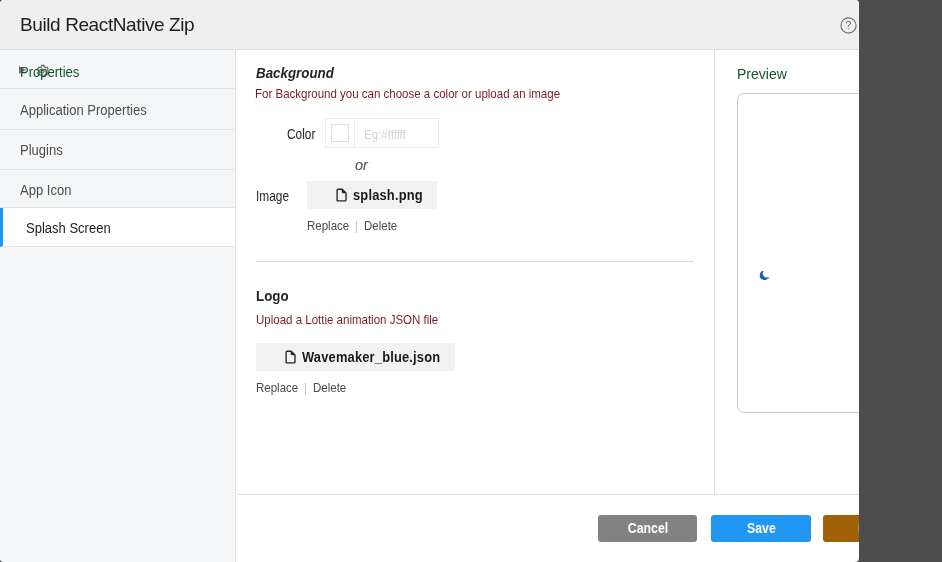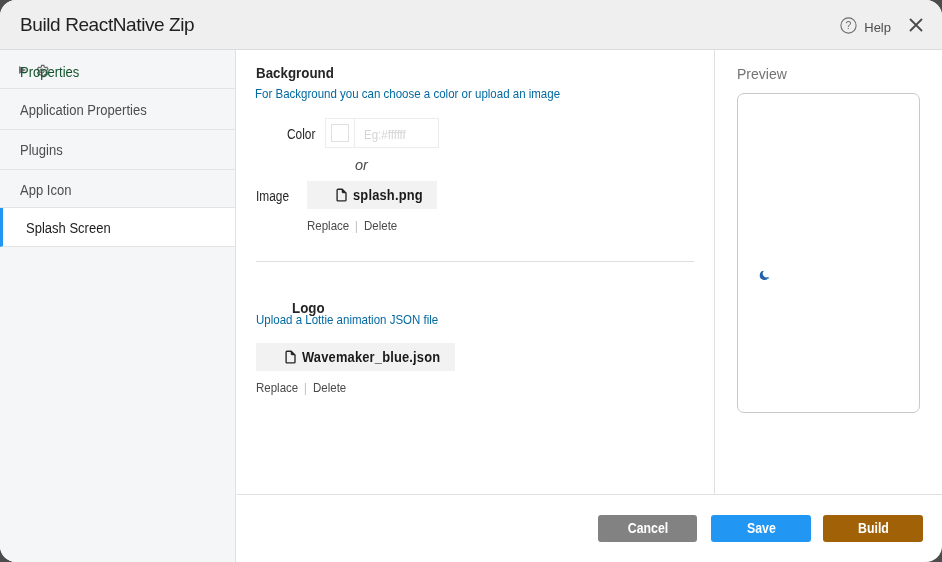--- a/index.html
+++ b/index.html
@@ -1,17 +1,17 @@
 <!DOCTYPE html>
 <html><head>
 <meta charset="utf-8">
 <style>
 * { margin:0; padding:0; box-sizing:border-box; }
 html,body { width:942px; height:562px; background:#4c4c4c; font-family:"Liberation Sans", sans-serif; }
-#modal { position:relative; width:942px; height:562px; background:#fff; border-radius:16px; overflow:hidden; }
+#modal { position:relative; width:859px; height:562px; background:#fff; border-radius:4px; overflow:hidden; }
 
 #header { position:absolute; left:0; top:0; width:942px; height:50px; background:#efefef; border-bottom:1px solid #dcdcdc; height:50px; }
 #title { position:absolute; left:20px; top:14px; font-size:19px; color:#212121; letter-spacing:-0.4px; }
 #helpwrap { position:absolute; right:51px; top:20px; color:#4d4d4d; font-size:13px; }
 #helpicon { position:absolute; left:-24px; top:-3px; line-height:0; }
 #xbtn { position:absolute; right:19px; top:18px; }
 
 #sidebar { position:absolute; left:0; top:50px; width:236px; bottom:0; background:#f5f6f7; border-right:1px solid #e0e0e0; }
 .sitem { position:relative; height:39px; border-bottom:1px solid #e4e4e4; font-size:14px; color:#4d4d4d; line-height:40px; padding-left:20px; }
 .sitem:nth-child(2) { height:41px; line-height:43px; }
@@ -22,46 +22,46 @@
 .gear { position:absolute; left:35px; top:14px; line-height:0; }
 .sitem.sel { background:#fff; color:#1c1c1c; border-left:3px solid #2196f3; padding-left:23px; }
 .sitem .rx { transform:scaleX(0.93); }
 .rx { display:inline-block; transform:scaleX(0.885); transform-origin:0 50%; white-space:nowrap; }
 
 
 #vdiv { position:absolute; left:714px; top:50px; width:1px; height:444px; background:#e0e0e0; }
 #footline { position:absolute; left:237px; top:494px; right:0; height:1px; background:#e0e0e0; }
 .h2 { font-size:14.5px; font-weight:bold; color:#262626; }
 .h2 .rx { transform:scaleX(0.92); }
-.desc { font-size:13px; color:#0369a1; }
-#bgh { position:absolute; left:256px; top:65px; }
+.desc { font-size:13px; color:#7f1d1d; }
+#bgh { position:absolute; left:256px; top:65px;font-style:italic; }
 #bgdesc { position:absolute; left:255px; top:86px; }
 #colorlabel { position:absolute; left:256px; top:126px; font-size:14px; color:#262626;margin-left:31px; }
 #colorwidget { position:absolute; left:305px; top:118px; width:114px; height:30px; border:1px solid #ececec;margin-left:20px; }
 #swatchcell { position:absolute; left:0; top:0; width:29px; height:28px; border-right:1px solid #ececec; }
 #swatch { position:absolute; left:5px; top:5px; width:18px; height:18px; background:#fff; border:1px solid #e0e0e0; }
 #colorinput { position:absolute; left:38px; top:8px; font-size:13px; color:#d4d4d4; }
 #or { position:absolute; left:355px; top:157px; font-size:14.5px; font-style:italic; color:#4d4d4d;text-align:right; }
 #imagelabel { position:absolute; left:256px; top:188px; font-size:14px; color:#262626; }
 .chip { position:absolute; background:#f2f2f3; font-size:15px; color:#1a1a1a; padding-left:29px; white-space:nowrap; }
 .chip .docicon svg { }
 .chip .rx { transform:scaleX(0.86); font-weight:bold; letter-spacing:0.2px; }
 .chip .docicon { display:inline-block; vertical-align:-2px; margin-right:6px; line-height:0; }
 #chip1 { left:307px; top:181px; width:130px; height:28px; line-height:28px; }
 #chip2 { left:256px; top:343px; width:199px; height:28px; line-height:28px; }
 .links { position:absolute; font-size:13px; color:#4a4a4a; }
 .links .sep { color:#c8c8c8; padding:0 6px; }
 .links .rx { transform:scaleX(0.885); margin-right:-6px; }
 #links1 { left:307px; top:218px; }
 #links2 { left:256px; top:380px; }
 #sechr { position:absolute; left:256px; top:261px; width:438px; height:1px; background:#dedede; }
-#logoh { position:absolute; left:256px; top:300px;margin-left:36px; }
+#logoh { position:absolute; left:256px; top:288px; }
 #logodesc { position:absolute; left:256px; top:312px; }
 
-#previewlabel { position:absolute; left:737px; top:66px; font-size:14px; color:#737373; }
+#previewlabel { position:absolute; left:737px; top:66px; font-size:14px; color:#14532d; }
 #previewbox { position:absolute; left:737px; top:93px; width:183px; height:320px; background:#fff; border:1px solid #c9c9c9; border-radius:7px; }
 #crescent { position:absolute; left:759px; top:268px; }
 
 .btn { position:absolute; top:515px; height:27px; border-radius:3px; color:#fff; font-size:14px; font-weight:bold; text-align:center; line-height:27px; }
 .btn .rx { transform:scaleX(0.88); transform-origin:50% 50%; }
 #btncancel { left:598px; width:99px; background:#828282; }
 #btnsave { left:711px; width:100px; background:#2196f3; }
 #btnbuild { left:823px; width:100px; background:#a16207; }
 </style>
 </head>

